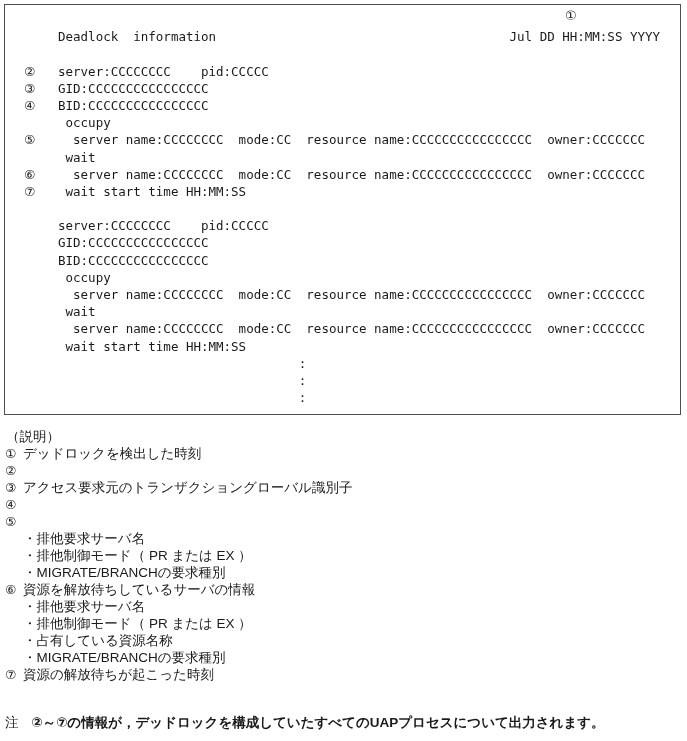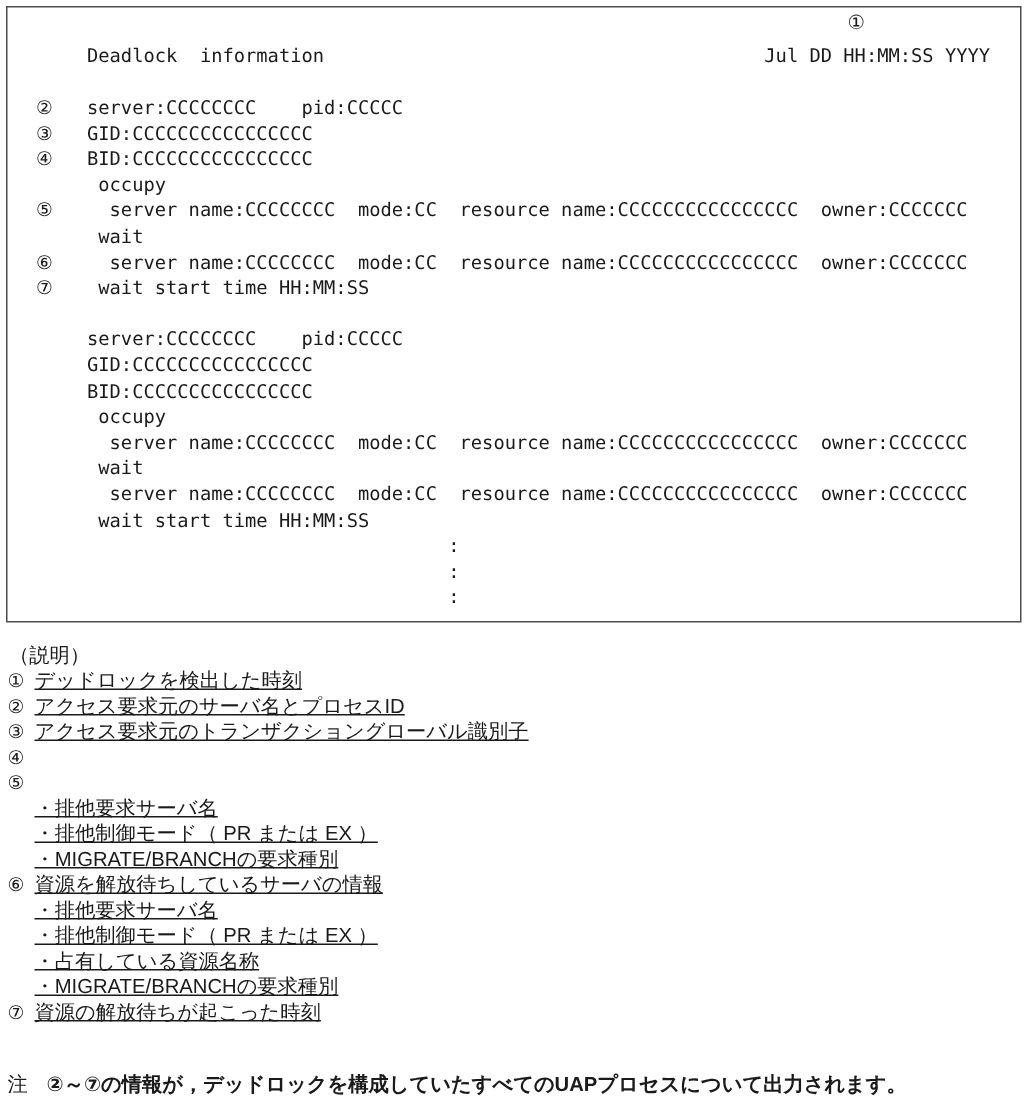--- a/index.html
+++ b/index.html
@@ -76,21 +76,20 @@
   .exp-line .mk {
     flex: none;
     width: 18px;
     padding-left: 5px;
     box-sizing: content-box;
     font-size: 12.5px;
     font-family: "DejaVu Sans", sans-serif;
   }
   .exp-line .tx {
     white-space: pre;
-    text-decoration: underline;
   }
 
   
   .note {
     position: absolute;
     left: 0;
     top: 714px;
     display: flex;
     font-size: 13.5px;
     height: 17px;
@@ -229,21 +228,20 @@
   <div class="exp-heading">（説明）</div>
   <div>
 
       <div class="exp-line">
         <span class="mk">①</span>
         <span class="tx">デッドロックを検出した時刻</span>
       </div>
 
       <div class="exp-line">
         <span class="mk">②</span>
-        <span class="tx">アクセス要求元のサーバ名とプロセスID</span>
       </div>
 
       <div class="exp-line">
         <span class="mk">③</span>
         <span class="tx">アクセス要求元のトランザクショングローバル識別子</span>
       </div>
 
       <div class="exp-line">
         <span class="mk">④</span>
       </div>

